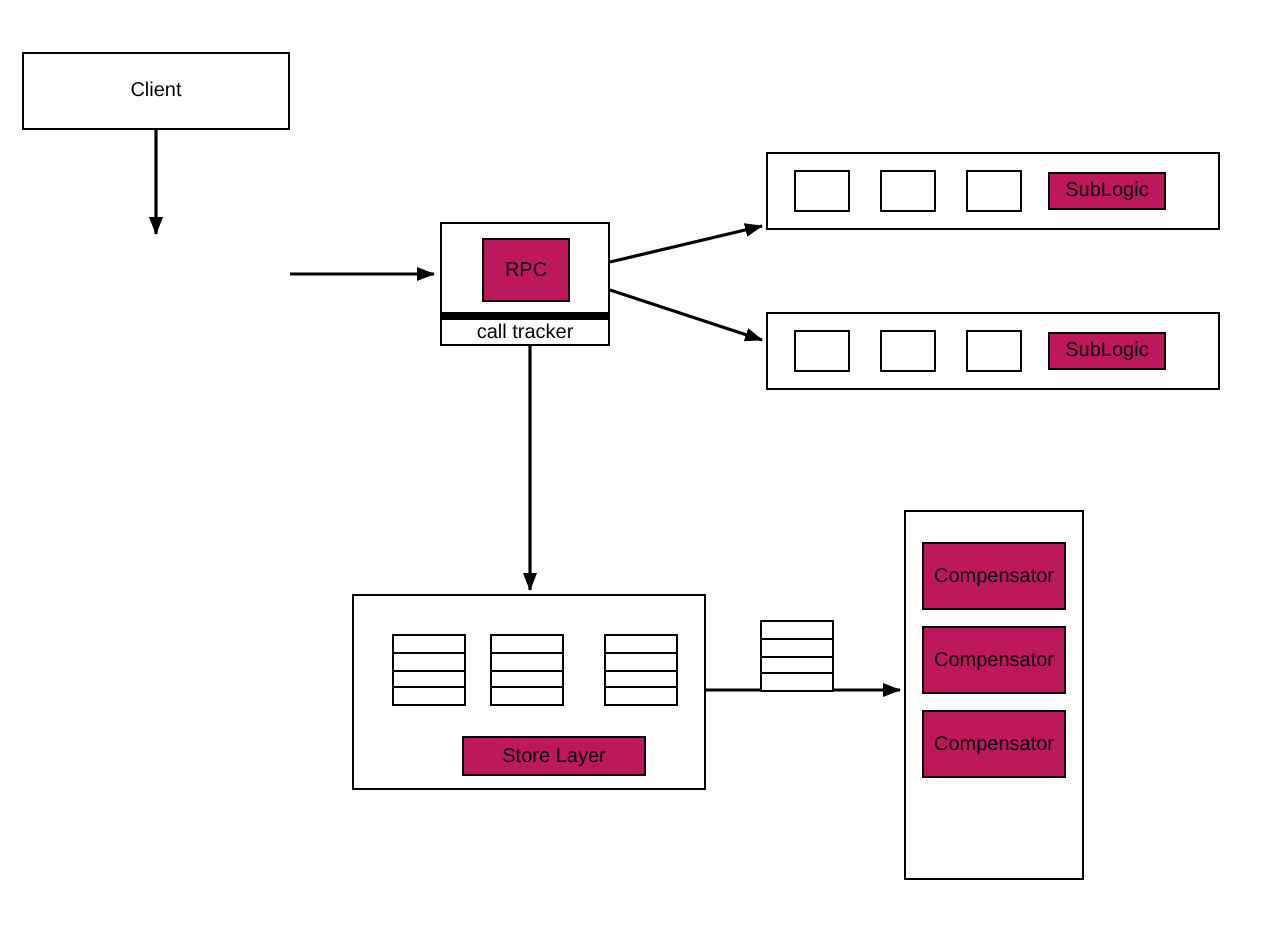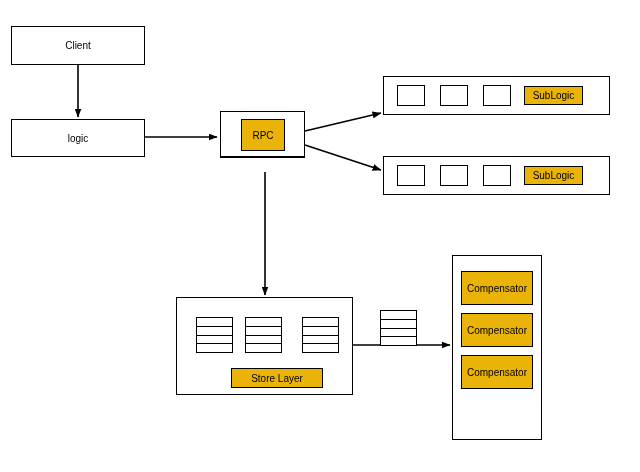--- a/index.html
+++ b/index.html
@@ -33,21 +33,21 @@
   }
   .plain-box {
     position: absolute;
     box-sizing: border-box;
     background: #ffffff;
     border: 1.5px solid #000000;
   }
   .label-box {
     position: absolute;
     box-sizing: border-box;
-    background: #eab308;
+    background: #be185d;
     border: 1.5px solid #000000;
     font-size: 10px;
     color: #000000;
     display: flex;
     align-items: center;
     justify-content: center;
     text-align: center;
     white-space: nowrap;
   }
   .strip-box {
@@ -111,30 +111,30 @@
 
     <line x1="265" y1="172" x2="265" y2="295" stroke="#000000" stroke-width="1.6" marker-end="url(#arrowhead)"></line>
 
     <line x1="353" y1="345" x2="450" y2="345" stroke="#000000" stroke-width="1.6" marker-end="url(#arrowhead)"></line>
   </svg>
 
   <div class="node" style="left:11px; top:26px; width:134px; height:39px;">
     <span>Client</span>
   </div>
 
-  <div class="node" style="left:11px; top:119px; width:134px; height:38px;">
-    <span>logic</span>
-  </div>
 
   <div class="plain-box" style="left:220px; top:111px; width:85px; height:47px; border-bottom-width:2.5px;"></div>
 
   <div class="label-box" style="left:241px; top:119px; width:44px; height:32px;">
     <span>RPC</span>
   </div>
 
+  <div class="strip-box" style="left:220px; top:158px; width:85px; height:15px;">
+    <span>call tracker</span>
+  </div>
 
   <div class="plain-box" style="left:383px; top:76px; width:227px; height:39px;"></div>
   <div class="plain-box" style="left:397px; top:85px; width:28px; height:21px;"></div>
   <div class="plain-box" style="left:440px; top:85px; width:28px; height:21px;"></div>
   <div class="plain-box" style="left:483px; top:85px; width:28px; height:21px;"></div>
   <div class="label-box" style="left:524px; top:86px; width:59px; height:19px;">
     <span>SubLogic</span>
   </div>
 
   <div class="plain-box" style="left:383px; top:156px; width:227px; height:39px;"></div>

